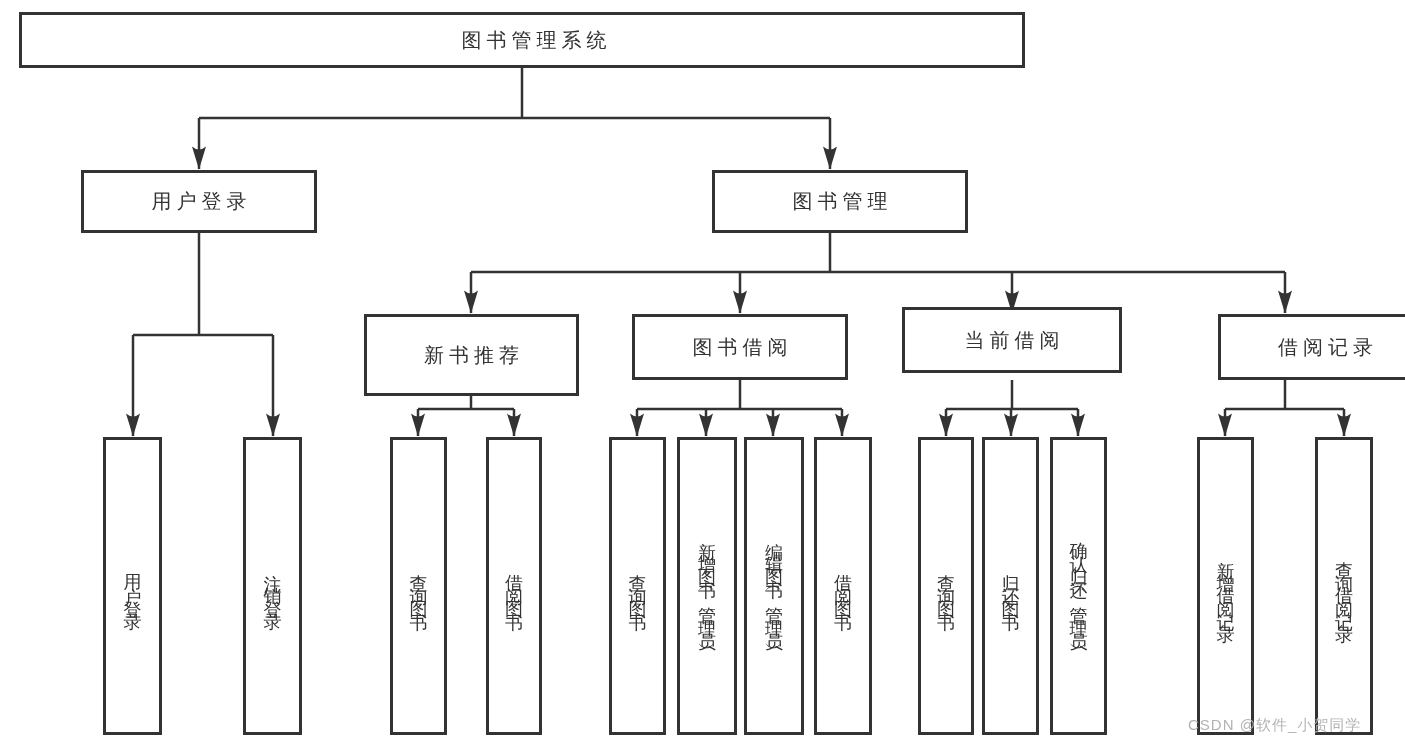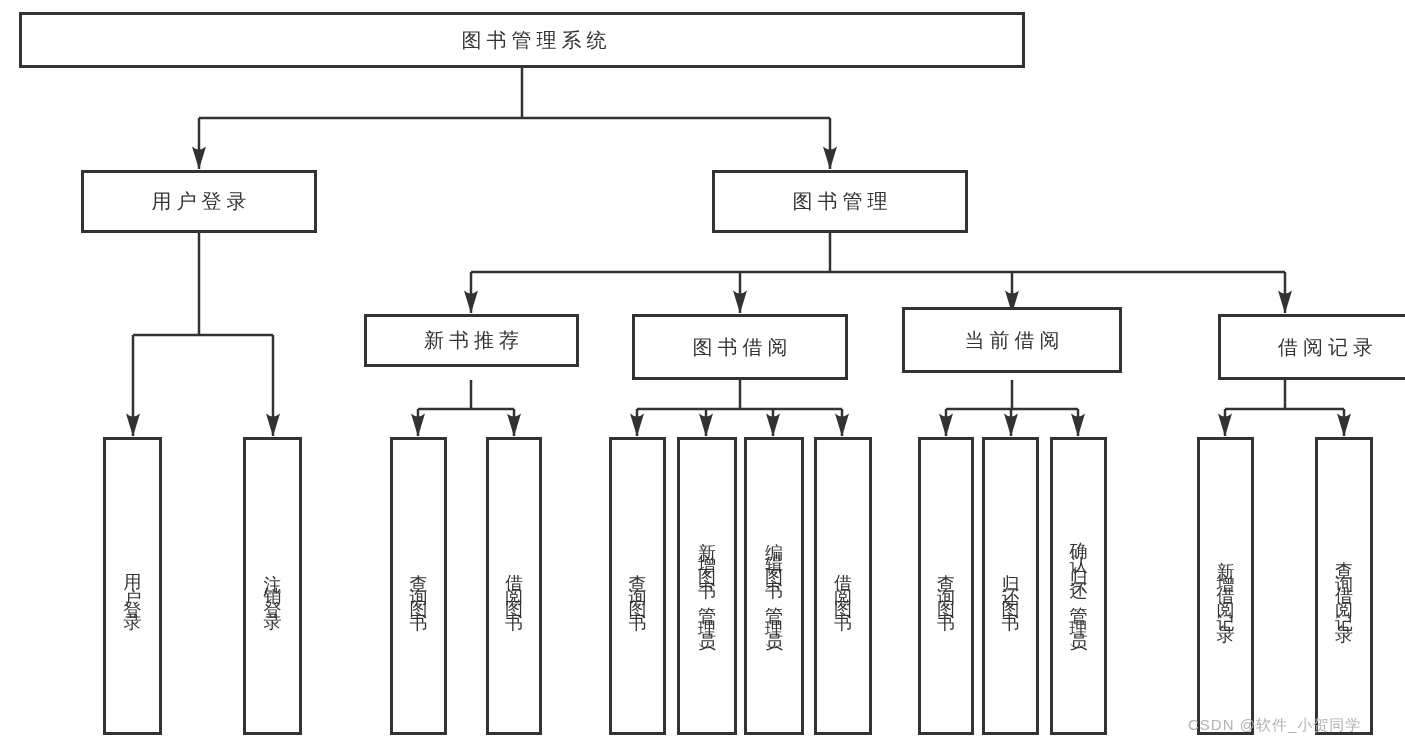--- a/index.html
+++ b/index.html
@@ -48,21 +48,21 @@
     letter-spacing: 13px;
     line-height: 1;
     white-space: nowrap;
   }
   
   .n-root            { left: 19px;   top: 12px;  width: 1006px; height: 56px; padding-left: 24px; }
   
   .n-user-login      { left: 81px;   top: 170px; width: 236px;  height: 63px; }
   .n-book-mgmt       { left: 712px;  top: 170px; width: 256px;  height: 63px; }
   
-  .n-new-book        { left: 364px;  top: 314px; width: 215px;  height: 53px; }
+  .n-new-book        { left: 364px;  top: 314px; width: 215px;  height: 82px; }
   .n-book-borrow     { left: 632px;  top: 314px; width: 216px;  height: 66px; }
   .n-current-borrow  { left: 902px;  top: 307px; width: 220px;  height: 66px; }
   .n-borrow-record   { left: 1218px; top: 314px; width: 215px;  height: 66px; }
   
   .leaf { top: 437px; height: 298px; }
   .n-ul-0 { left: 103px;  width: 59px; }
   .n-ul-1 { left: 243px;  width: 59px; }
   .n-nb-0 { left: 390px;  width: 57px; }
   .n-nb-1 { left: 486px;  width: 56px; }
   .n-bb-0 { left: 609px;  width: 57px; }

